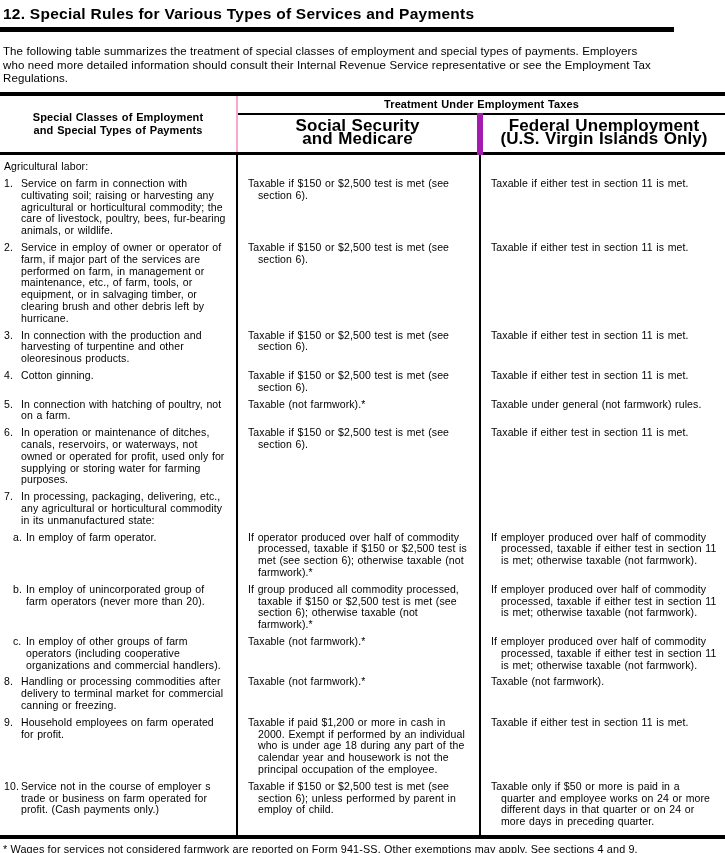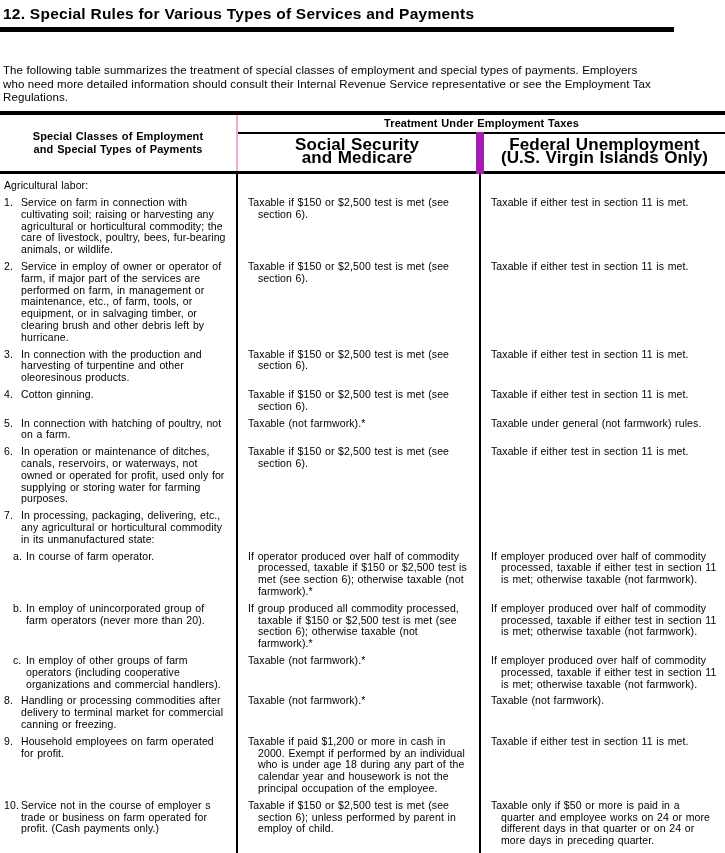--- a/index.html
+++ b/index.html
@@ -4,38 +4,38 @@
 <style>
   html,body { margin:0; padding:0; background:#ffffff; color:#000000;
               font-family:"Liberation Sans", sans-serif; }
   .page { width:674px; min-height:853px; box-sizing:border-box; }
 
   .doc-title { font-size:15.5px; font-weight:bold; letter-spacing:0.25px;
                padding:5px 2px 4px 3px; }
   .title-rule { height:5px; background:#000; }
 
   .intro { font-size:11.5px; line-height:13.5px; letter-spacing:0.1px;
-           padding:13px 2px 6px 3px; white-space:pre-line;margin-top:19px; }
+           padding:13px 2px 6px 3px; white-space:pre-line; }
 
   table.rules { width:725px; border-collapse:collapse; table-layout:fixed;
                 border-top:4px solid #000; border-bottom:4px solid #000; }
   col.w1 { width:237px; } col.w2 { width:243px; } col.w3 { width:245px; }
 
   td { vertical-align:top; font-size:10.5px; line-height:11.8px;
        letter-spacing:0.1px; word-spacing:0.6px; }
 
   
   .h-col1 { text-align:center; vertical-align:middle; font-weight:bold;
             font-size:11px; line-height:13px; white-space:pre-line;
             border-right:2px solid #f9a8d4; border-bottom:3px solid #000; }
   .h-group { text-align:center; font-weight:bold; font-size:11px;
              padding:3px 0 3px 0; border-bottom:2px solid #000; }
   .h-sub { text-align:center; font-weight:bold; font-size:17px; line-height:13px;
            white-space:pre-line; padding:4px 0 7px 0; border-bottom:3px solid #000; }
-  .h-sub.h-right { border-left:8px solid #a21caf; }
+  .h-sub.h-right { border-left:6px solid #a21caf; }
 
   
   td.c1 { padding:5px 8px 0 4px; }
   td.c2, td.c3 { border-left:2px solid #000; padding:5px 8px 0 20px; text-indent:-10px; }
   tr.last td { padding-bottom:7px;margin-left:40px; }
 
   .item { display:flex; }
   .num { flex:0 0 17px; }
   .lbl { flex:1; }
   tr.sub .num { margin-left:9px; flex-basis:13px; }
@@ -160,21 +160,21 @@
             </div>
           </td>
       <td class="c2"></td>
       <td class="c3"></td>
     </tr>
 
     <tr class="sub">
       <td class="c1">
             <div class="item">
               <span class="num">a.</span>
-              <span class="lbl">In course of farm operator.</span>
+              <span class="lbl">In employ of farm operator.</span>
             </div>
           </td>
       <td class="c2">If operator produced over half of commodity processed, taxable if $150 or $2,500 test is met (see section 6); otherwise taxable (not farmwork).*</td>
       <td class="c3">If employer produced over half of commodity processed, taxable if either test in section 11 is met; otherwise taxable (not farmwork).</td>
     </tr>
 
     <tr class="sub">
       <td class="c1">
             <div class="item">
               <span class="num">b.</span>

